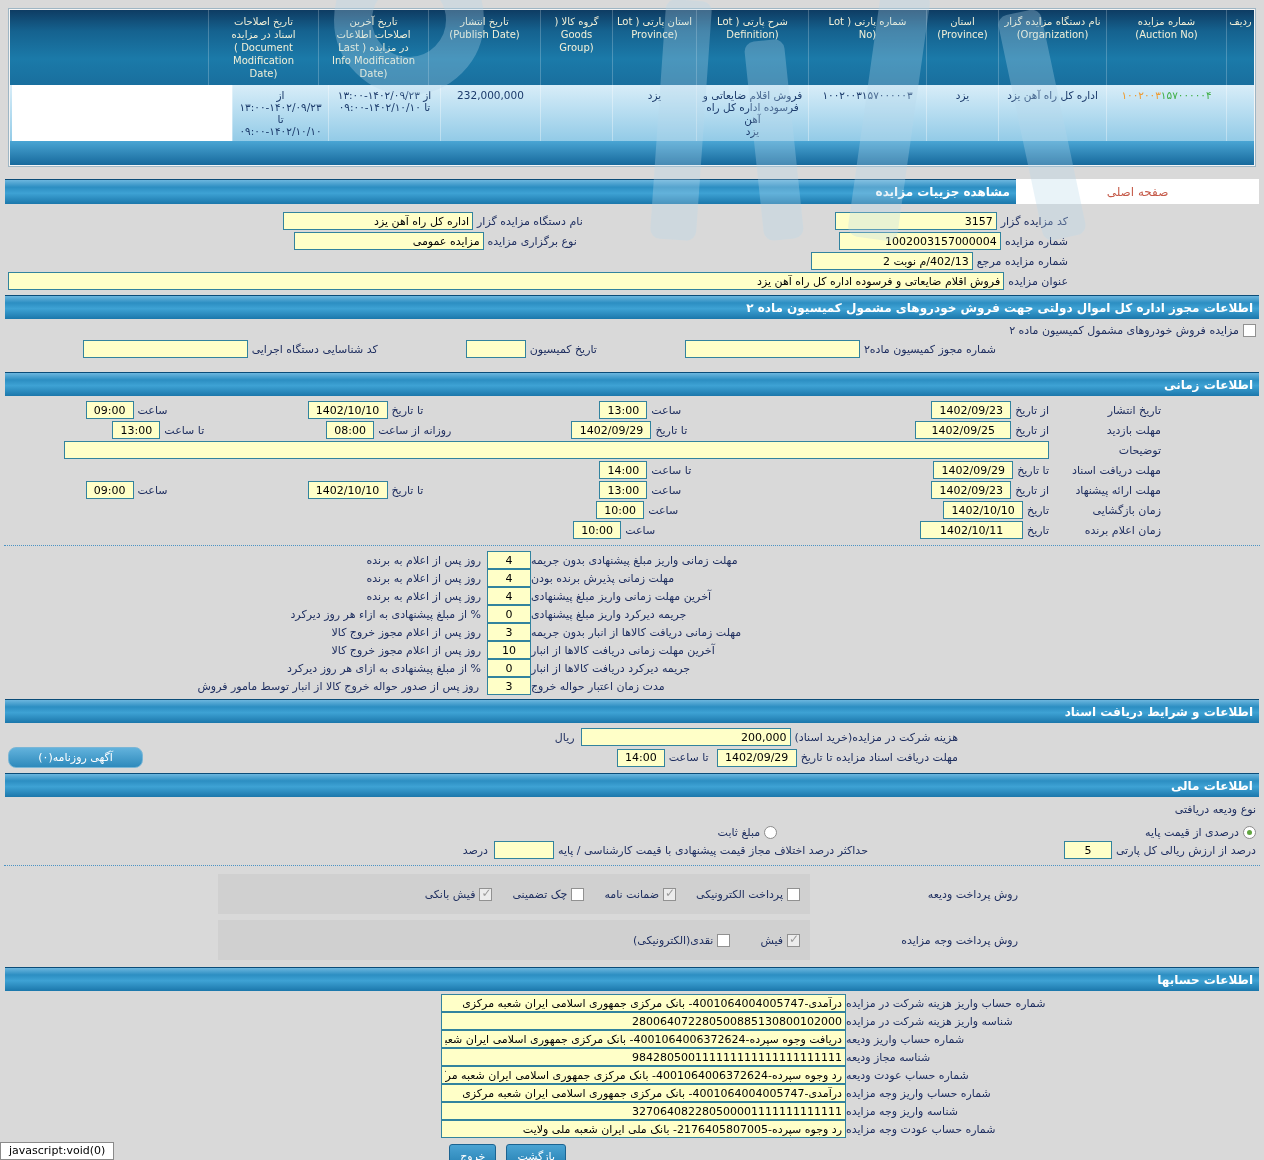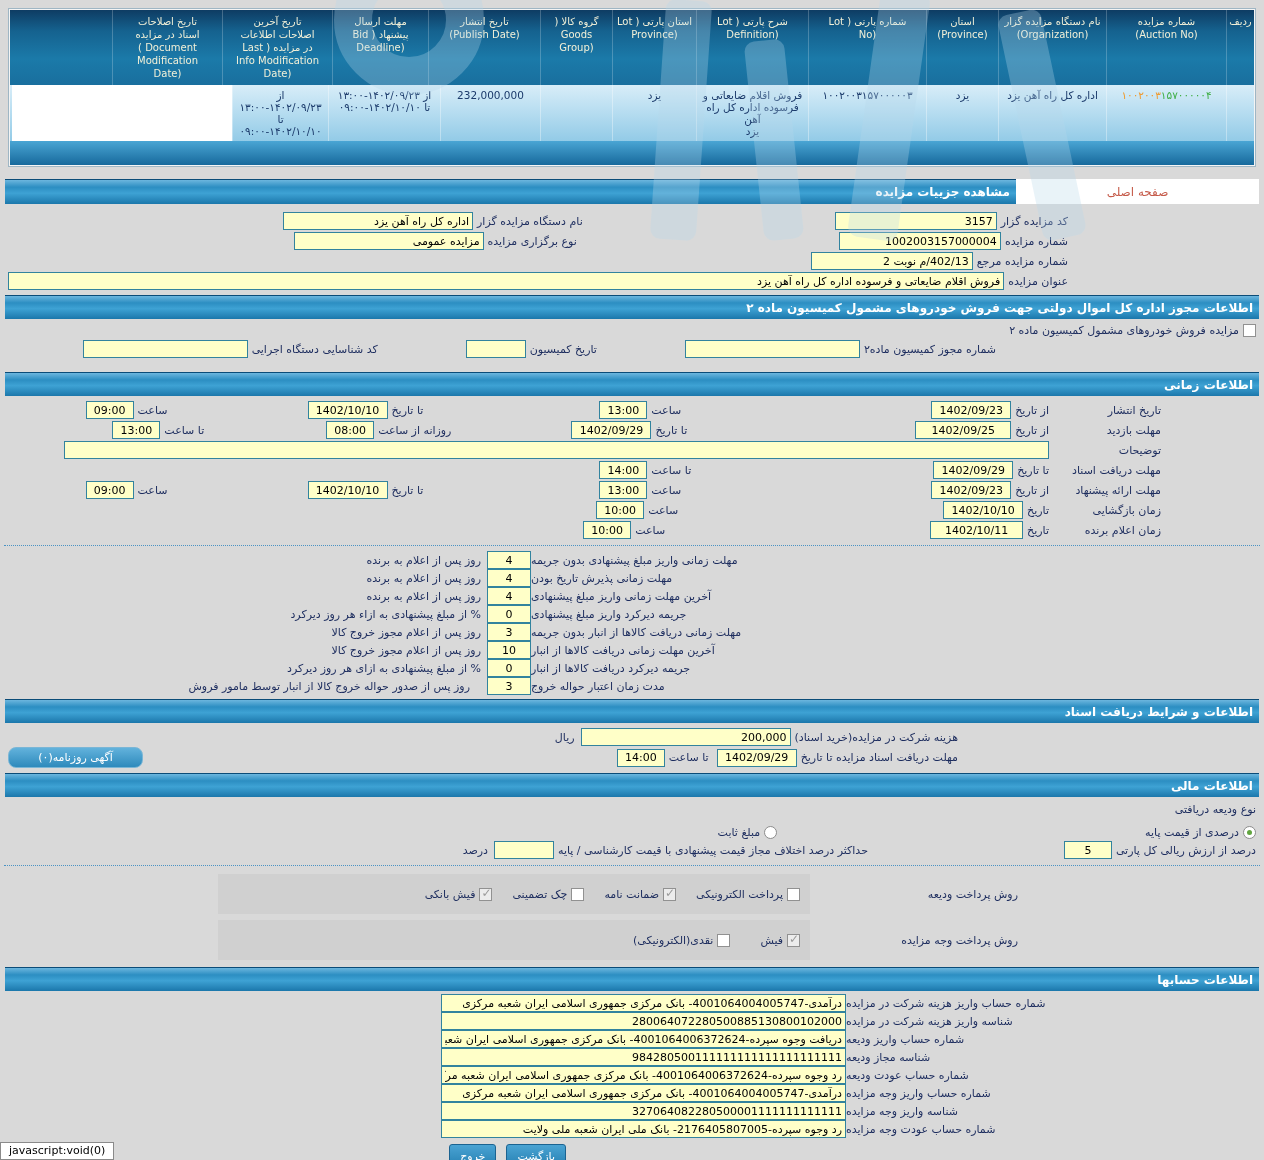--- a/index.html
+++ b/index.html
@@ -106,23 +106,20 @@
 (No</div>
     <div class="th" style="width:112px">شرح پارتی ( Lot
 (Definition</div>
     <div class="th" style="width:84px">استان پارتی ( Lot
 (Province</div>
     <div class="th" style="width:72px">گروه کالا (
 Goods
 (Group</div>
     <div class="th" style="width:112px">تاریخ انتشار
 (Publish Date)</div>
-    <div class="th" style="width:96px">مهلت ارسال
-پیشنهاد ( Bid
-(Deadline</div>
     <div class="th" style="width:110px">تاریخ آخرین
 اصلاحات اطلاعات
 در مزایده ( Last
 Info Modification
 (Date</div>
     <div class="th" style="width:110px">تاریخ اصلاحات
 اسناد در مزایده
 Document )
 Modification
 (Date</div>
@@ -267,39 +264,39 @@
     <span class="lbl">تاریخ</span>
     <input class="y c" style="width: 80px; margin-right: 4px;" readonly="" value="1402/10/10">
     <i class="sp" style="width:265px"></i>
       <span class="lbl">ساعت</span>
     <input class="y c" style="width: 48px; margin-right: 4px;" readonly="" value="10:00">
   </div>
   <div class="frow">
     <i class="sp" style="width:95px"></i>
       <span class="lbl" style="width:112px">زمان اعلام برنده</span>
     <span class="lbl">تاریخ</span>
-    <input class="y c" style="width: 93px; margin-right: 4px;" readonly="" value="1402/10/11">
+    <input class="y c" style="width: 103px; margin-right: 4px;" readonly="" value="1402/10/11">
     <i class="sp" style="width:265px"></i>
       <span class="lbl">ساعت</span>
     <input class="y c" style="width: 48px; margin-right: 4px;" readonly="" value="10:00">
   </div>
 </div>
 
 <div class="dotted"></div>
 
 <div>
   <div class="frow" style="min-height:18px">
     <i class="sp" style="width:395px"></i>
       <span class="lbl plabel">مهلت زمانی واریز مبلغ پیشنهادی بدون جریمه</span>
     <input class="y c" style="width: 44px;" readonly="" value="4">
     <span class="lbl" style="margin-right:6px">روز پس از اعلام به برنده</span>
   </div>
   <div class="frow" style="min-height:18px">
     <i class="sp" style="width:395px"></i>
-      <span class="lbl plabel">مهلت زمانی پذیرش تاریخ بودن</span>
+      <span class="lbl plabel">مهلت زمانی پذیرش برنده بودن</span>
     <input class="y c" style="width: 44px;" readonly="" value="4">
     <span class="lbl" style="margin-right:6px">روز پس از اعلام به برنده</span>
   </div>
   <div class="frow" style="min-height:18px">
     <i class="sp" style="width:395px"></i>
       <span class="lbl plabel">آخرین مهلت زمانی واریز مبلغ پیشنهادی</span>
     <input class="y c" style="width: 44px;" readonly="" value="4">
     <span class="lbl" style="margin-right:6px">روز پس از اعلام به برنده</span>
   </div>
   <div class="frow" style="min-height:18px">
@@ -323,21 +320,21 @@
   <div class="frow" style="min-height:18px">
     <i class="sp" style="width:395px"></i>
       <span class="lbl plabel">جریمه دیرکرد دریافت کالاها از انبار</span>
     <input class="y c" style="width: 44px;" readonly="" value="0">
     <span class="lbl" style="margin-right:6px">% از مبلغ پیشنهادی به ازای هر روز دیرکرد</span>
   </div>
   <div class="frow" style="min-height:18px">
     <i class="sp" style="width:395px"></i>
       <span class="lbl plabel">مدت زمان اعتبار حواله خروج</span>
     <input class="y c" style="width: 44px;" readonly="" value="3">
-    <span class="lbl" style="margin-right:17px">روز پس از صدور حواله خروج کالا از انبار توسط مامور فروش</span>
+    <span class="lbl" style="margin-right:8px">روز پس از صدور حواله خروج کالا از انبار توسط مامور فروش</span>
   </div>
 </div>
 
 <div class="bar" style="margin-top:4px">اطلاعات و شرایط دریافت اسناد</div>
 <div class="frow" style="margin-top:4px">
   <i class="sp" style="width:298px"></i>
   <span class="lbl">هزینه شرکت در مزایده(خرید اسناد)</span>
   <input class="y r" style="width: 210px; margin-right: 4px;" readonly="" value="200,000">
   <span class="lbl" style="margin-right:6px">ریال</span>
 </div>

